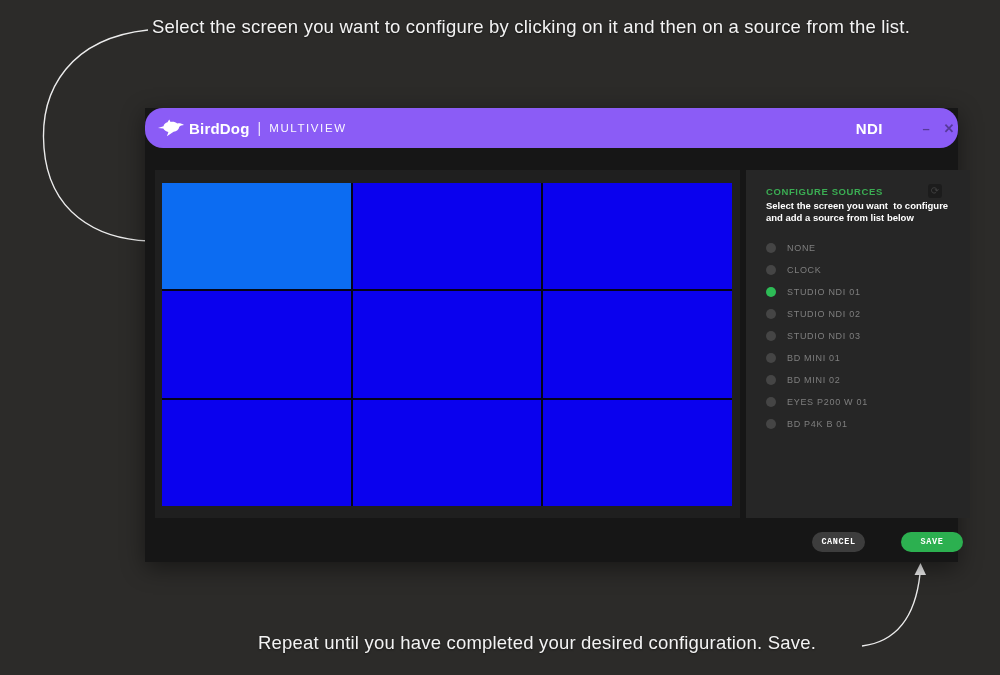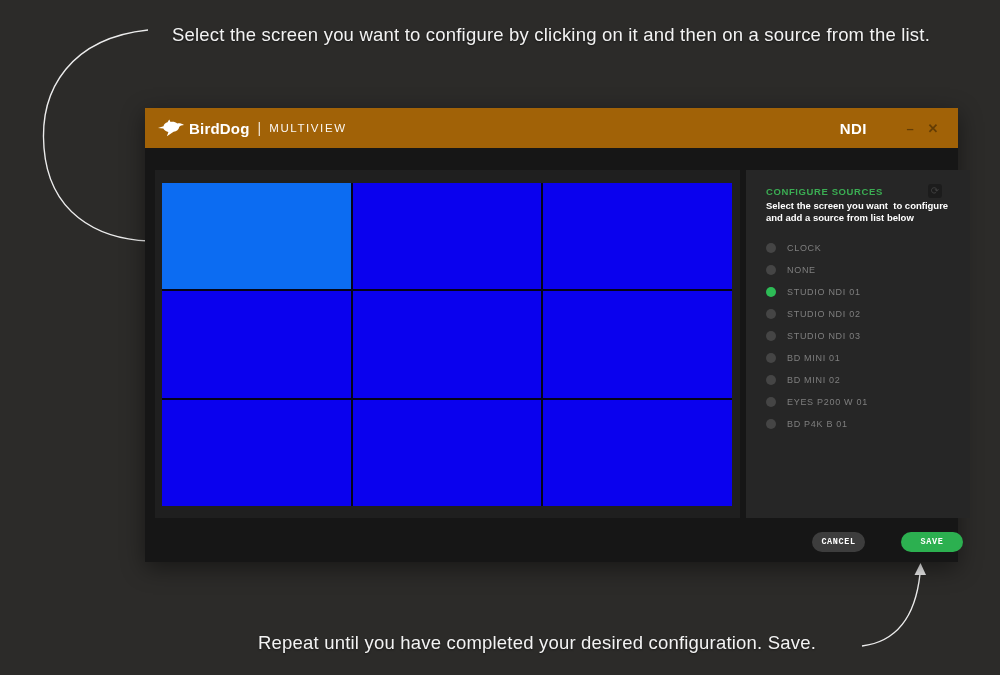--- a/index.html
+++ b/index.html
@@ -6,32 +6,32 @@
   body{
     width:1000px;height:675px;position:relative;overflow:hidden;
     background:#2c2b29;
     font-family:"Liberation Sans", sans-serif;
     -webkit-font-smoothing:antialiased;
   }
   .annotation{
     position:absolute;color:#f3f3f3;font-size:18.5px;letter-spacing:.2px;
     white-space:nowrap;text-shadow:0 1px 2px rgba(0,0,0,.45);
   }
-  #top-note{left:152px;top:24px;margin-left:20px;}
+  #top-note{left:152px;top:16px;}
   #bottom-note{left:258px;top:632px;}
   #arrow-overlay{position:absolute;left:0;top:0;width:1000px;height:675px;pointer-events:none;}
 
   
   .app-window{
     position:absolute;left:145px;top:108px;width:813px;height:454px;
     background:#161616;box-shadow:0 6px 22px rgba(0,0,0,.45);
   }
   .titlebar{
-    position:absolute;left:0;top:0;right:0;height:40px;background:#a16207;
-    display:flex;align-items:center;padding:0 18px 0 13px;box-sizing:border-box;color:#fff;
+    position:absolute;left:0;top:0;right:0;height:40px;background:#8b5cf6;
+    display:flex;align-items:center;padding:0 2px 0 13px;box-sizing:border-box;color:#fff;border-radius:18px;
   }
   .brand{font-size:15px;font-weight:bold;margin-left:5px;letter-spacing:.2px;}
   .brand-divider{font-size:14px;font-weight:300;margin:0 8px;color:rgba(255,255,255,.85);}
   .app-name{font-size:11.5px;letter-spacing:1.6px;color:rgba(255,255,255,.95);}
   .titlebar-spacer{flex:1;}
   .device-name{font-size:15px;font-weight:bold;letter-spacing:.5px;margin-right:36px;}
   .win-btn{
     width:14px;height:14px;display:flex;align-items:center;justify-content:center;
     color:rgba(0,0,0,.38);font-size:13px;font-weight:bold;cursor:default;line-height:1;
   }
@@ -125,25 +125,25 @@
 
   <div class="sources-panel">
     <div class="panel-title-row">
       <span class="panel-title">CONFIGURE SOURCES</span>
       <span class="refresh-badge">⟳</span>
     </div>
     <div class="panel-desc"><span>Select the screen you want  to configure</span><br><span>and add a source from list below</span></div>
     <div class="source-list">
         <div class="source-item">
           <span class="radio"></span>
-          <span class="source-label">CLOCK</span>
+          <span class="source-label">NONE</span>
         </div>
         <div class="source-item">
           <span class="radio"></span>
-          <span class="source-label">NONE</span>
+          <span class="source-label">CLOCK</span>
         </div>
         <div class="source-item">
           <span class="radio on"></span>
           <span class="source-label">STUDIO NDI 01</span>
         </div>
         <div class="source-item">
           <span class="radio"></span>
           <span class="source-label">STUDIO NDI 02</span>
         </div>
         <div class="source-item">

